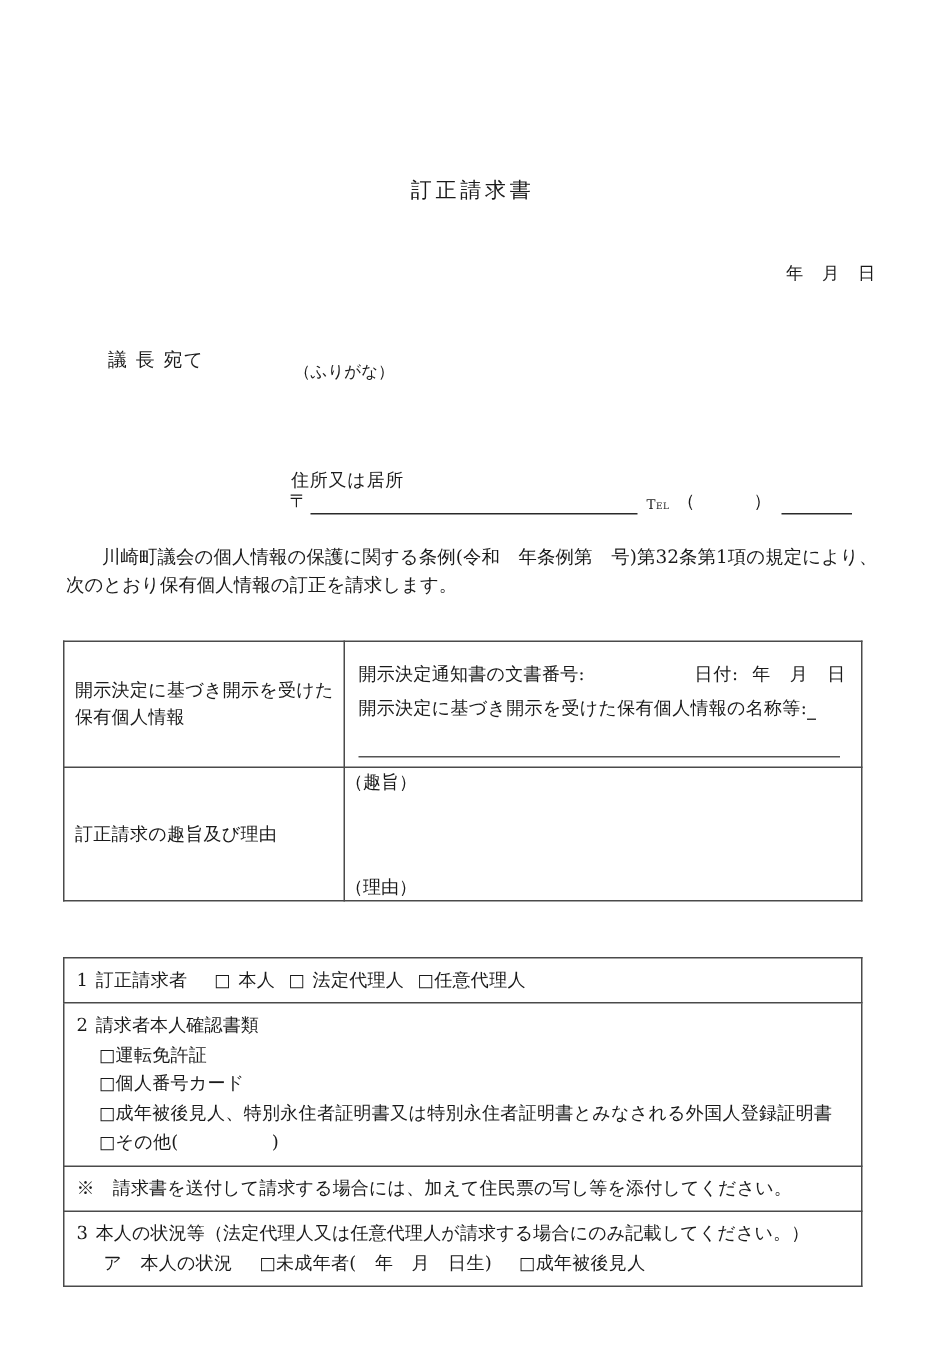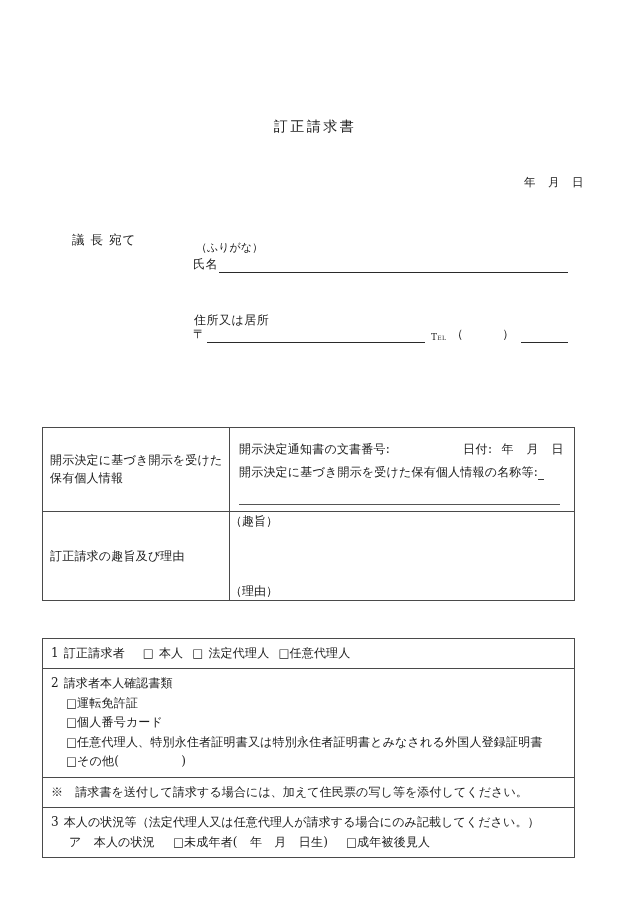--- a/index.html
+++ b/index.html
@@ -230,34 +230,31 @@
 </head>
 <body>
 
 <div class="page">
 
   <div class="doc-title">訂正請求書</div>
   <div class="date-line">年　月　日</div>
   <div class="addressee">議 長 宛て</div>
 
   <div class="furigana">（ふりがな）</div>
-  <div class="name-row">
-    <span class="lbl">氏名</span>
-    <span class="rule"></span>
-  </div>
 
   <div class="addr-label">住所又は居所</div>
   <div class="postal-row">
     <span class="zip">〒</span>
     <span class="rule1"></span>
     <span class="tel">Tel</span>
     <span class="paren">（　　）</span>
     <span class="rule2"></span>
   </div>
 
+  <div class="body-para">川崎町議会の個人情報の保護に関する条例(令和　年条例第　号)第32条第1項の規定により、次のとおり保有個人情報の訂正を請求します。</div>
 
   <table class="tbl-main">
     <tbody>
     <tr>
       <td class="c-label">開示決定に基づき開示を受けた保有個人情報</td>
       <td class="c-val">
         <div class="disclose-cell">
           <div class="disclose-line1">
             <span>開示決定通知書の文書番号:</span>
             <span class="gap"></span>
@@ -287,21 +284,21 @@
         <tr>
       <td>
         <span class="sec1"><span>1</span><span class="sp-s"></span><span>訂正請求者</span><span class="sp-w"></span><span class="cb">□</span><span class="sp-s"></span><span>本人</span><span class="sp-n"></span><span class="cb">□</span><span class="sp-s"></span><span>法定代理人</span><span class="sp-n"></span><span class="cb">□</span><span>任意代理人</span></span>
       </td>
     </tr>
     <tr>
       <td>
         <span class="indent-note"><span>2</span><span class="sp-s"></span><span>請求者本人確認書類</span></span>
         <span class="indent1"><span class="cb">□</span><span>運転免許証</span></span>
         <span class="indent1"><span class="cb">□</span><span>個人番号カード</span></span>
-        <span class="indent1"><span class="cb">□</span><span>任意代理人、特別永住者証明書又は特別永住者証明書とみなされる外国人登録証明書</span></span>
+        <span class="indent1"><span class="cb">□</span><span>成年被後見人、特別永住者証明書又は特別永住者証明書とみなされる外国人登録証明書</span></span>
         <span class="indent1"><span class="cb">□</span><span>その他(</span><span class="blank-paren"></span><span>)</span></span>
       </td>
     </tr>
     <tr>
       <td>
         <span class="indent-note">※　請求書を送付して請求する場合には、加えて住民票の写し等を添付してください。</span>
       </td>
     </tr>
     <tr>
       <td>

